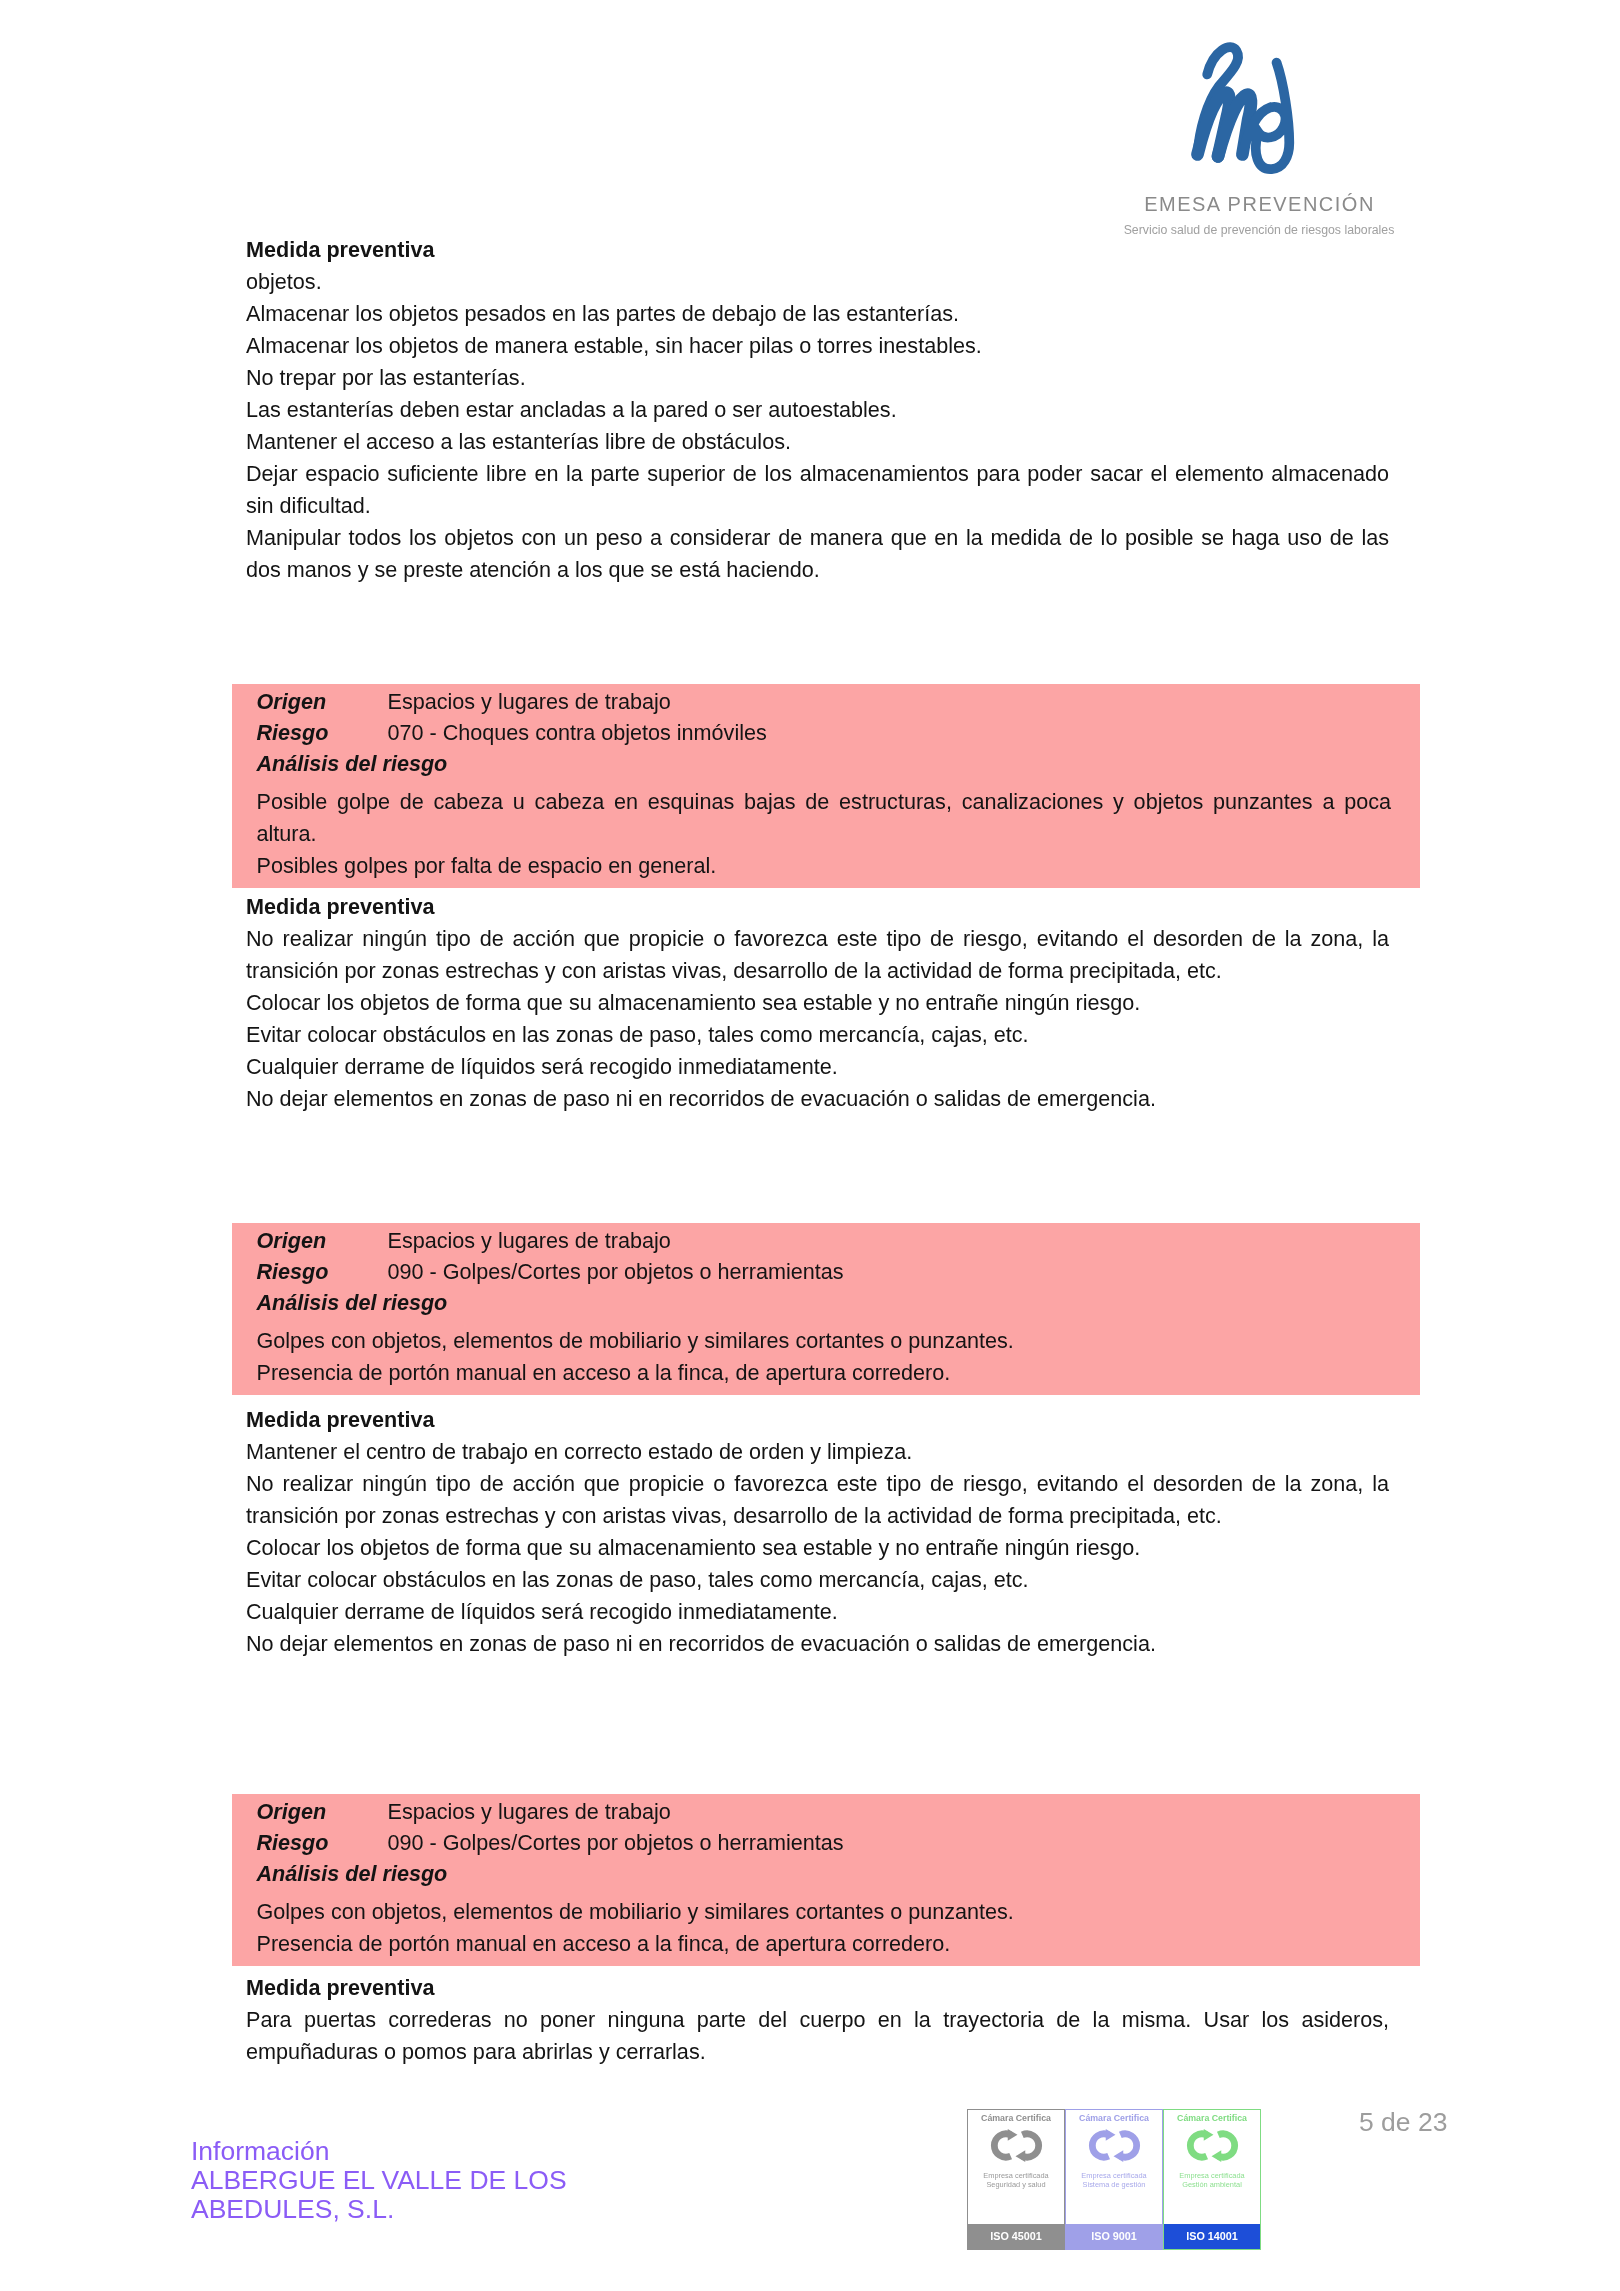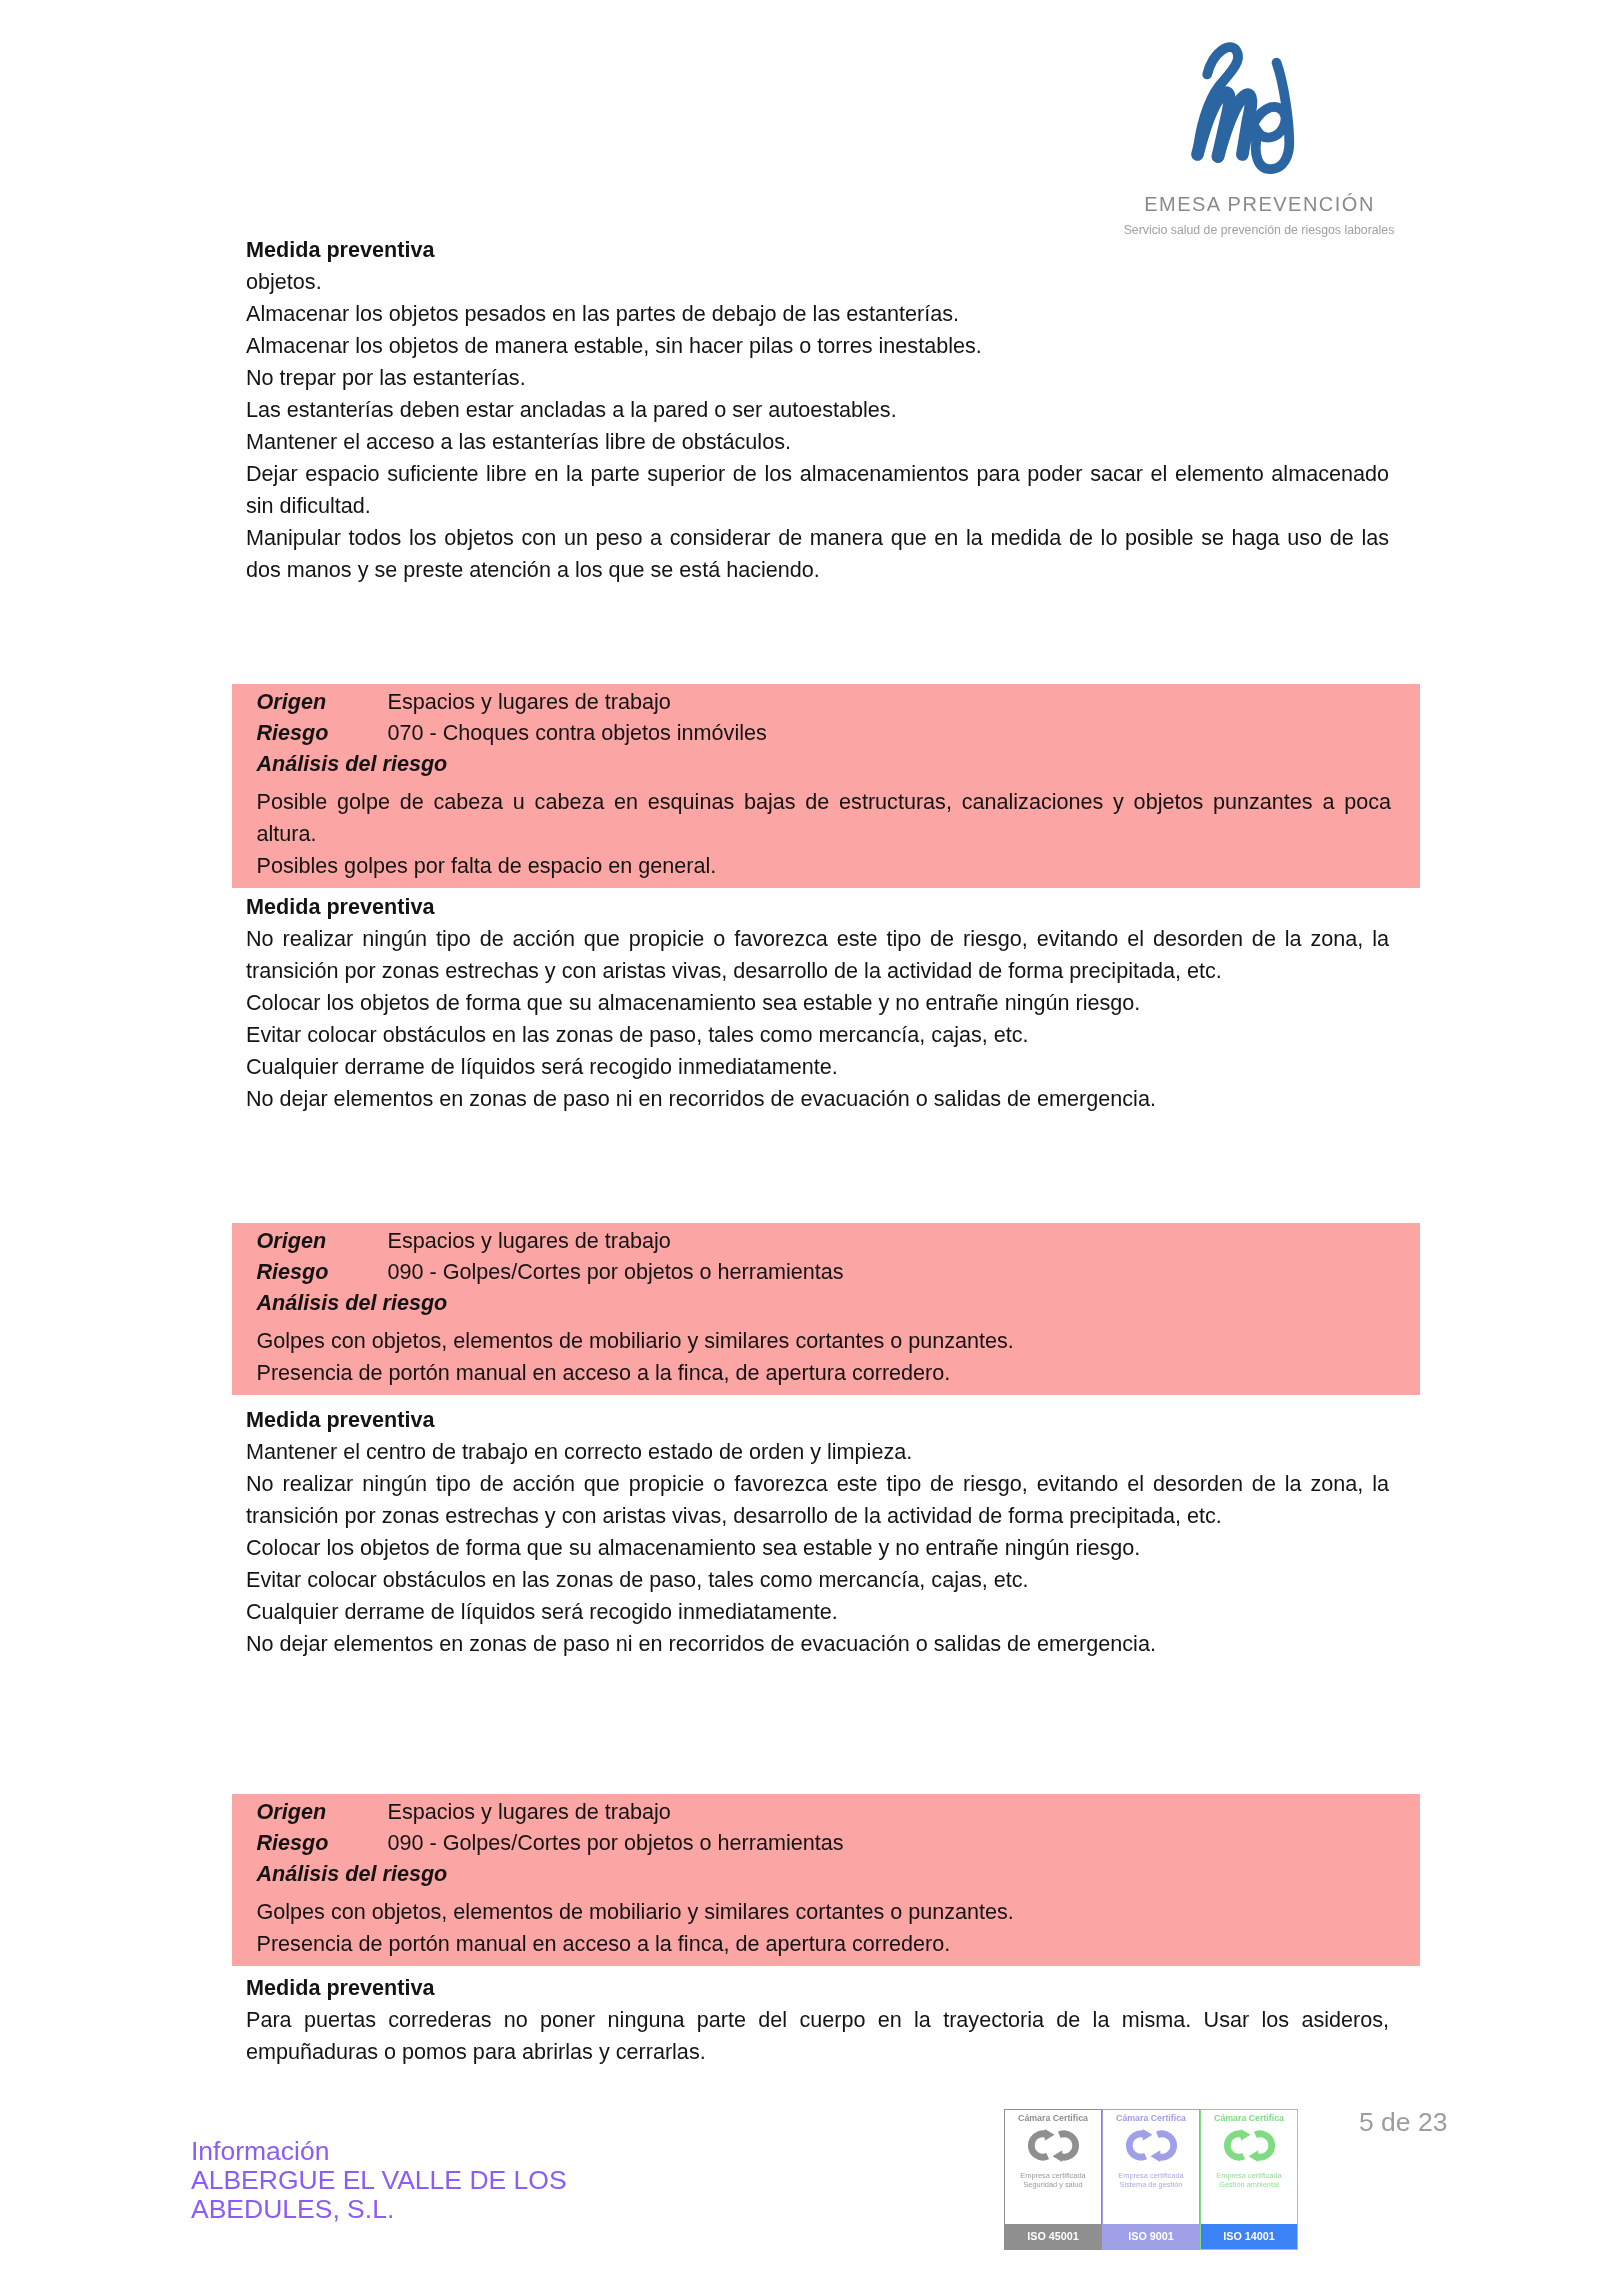--- a/index.html
+++ b/index.html
@@ -23,32 +23,32 @@
         padding:2px 29px 5.9px 24.5px;font-size:21.6px;color:#141414;}
   .risk .row{display:flex;line-height:31px;}
   .risk .lbl{flex:0 0 131px;font-weight:bold;font-style:italic;}
   .risk .rowh{font-weight:bold;font-style:italic;line-height:31px;}
   .risk .analysis{margin-top:6.9px;}
   .risk .analysis p{margin:0;text-align:justify;line-height:32px;}
 
   
   .foot-info{position:absolute;left:191px;top:2137px;font-size:26.5px;line-height:29px;color:#8b5cf6;}
   .page-num{position:absolute;left:1359px;top:2107px;font-size:26.5px;color:#9d9d9d;}
-  .badges{position:absolute;left:1004px;top:2109px;display:flex;}
+  .badges{position:absolute;left:967px;top:2109px;display:flex;}
   .badge{width:98px;height:141px;background:#fff;border:1px solid;box-sizing:border-box;
          display:flex;flex-direction:column;align-items:center;text-align:center;}
   .badge .btitle{font-size:8.8px;font-weight:bold;margin-top:2.9px;white-space:nowrap;}
   .badge .bicon{margin-top:4.9px;}
   .badge .bsmall{font-size:7.4px;line-height:9.8px;opacity:.9;}
   .badge .bsmall.first{margin-top:7.8px;}
   .badge .band{margin-top:auto;width:100%;height:25.5px;color:#fff;font-size:10.8px;font-weight:bold;
                display:flex;align-items:center;justify-content:center;}
   .badge-gray{border-color:#8f8f8f;color:#8f8f8f;}   .badge-gray .band{background:#8f8f8f;}
   .badge-blue{border-color:#9fa0e8;color:#9fa0e8;}   .badge-blue .band{background:#9fa0e8;}
-  .badge-green{border-color:#7fdc82;color:#7fdc82;}  .badge-green .band{background:#3b82f6;}
+  .badge-green{border-color:#7fdc82;color:#7fdc82;}  .badge-green .band{background:#1d4ed8;}
 </style>
 </head>
 <body>
 
 <div class="page">
 
   <svg class="logo-mark" width="127" height="147" viewBox="0 0 130 150" aria-hidden="true">
     <g fill="none" stroke="#2b66a3" stroke-linecap="round">
       <path stroke-width="10" d="M34 36 C40 12 58 2 64 12 C70 22 58 34 46 48 C34 64 26 92 24 118"></path>
       <path stroke-width="13" d="M24 118 C34 78 44 58 52 55 C58 53 58 64 54 80 L45 120"></path>

